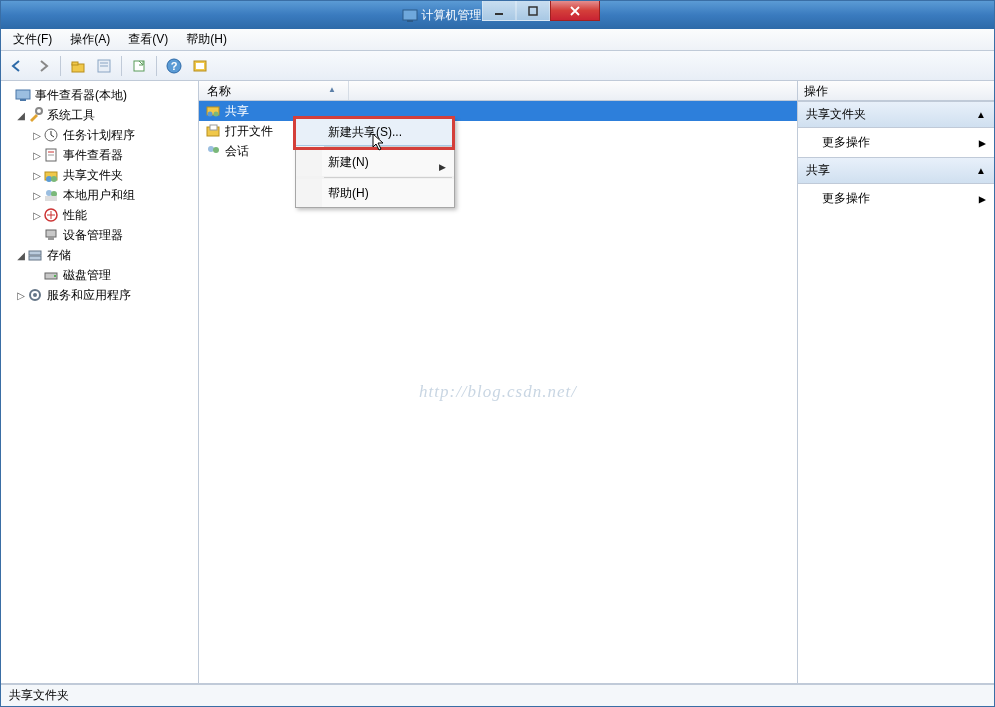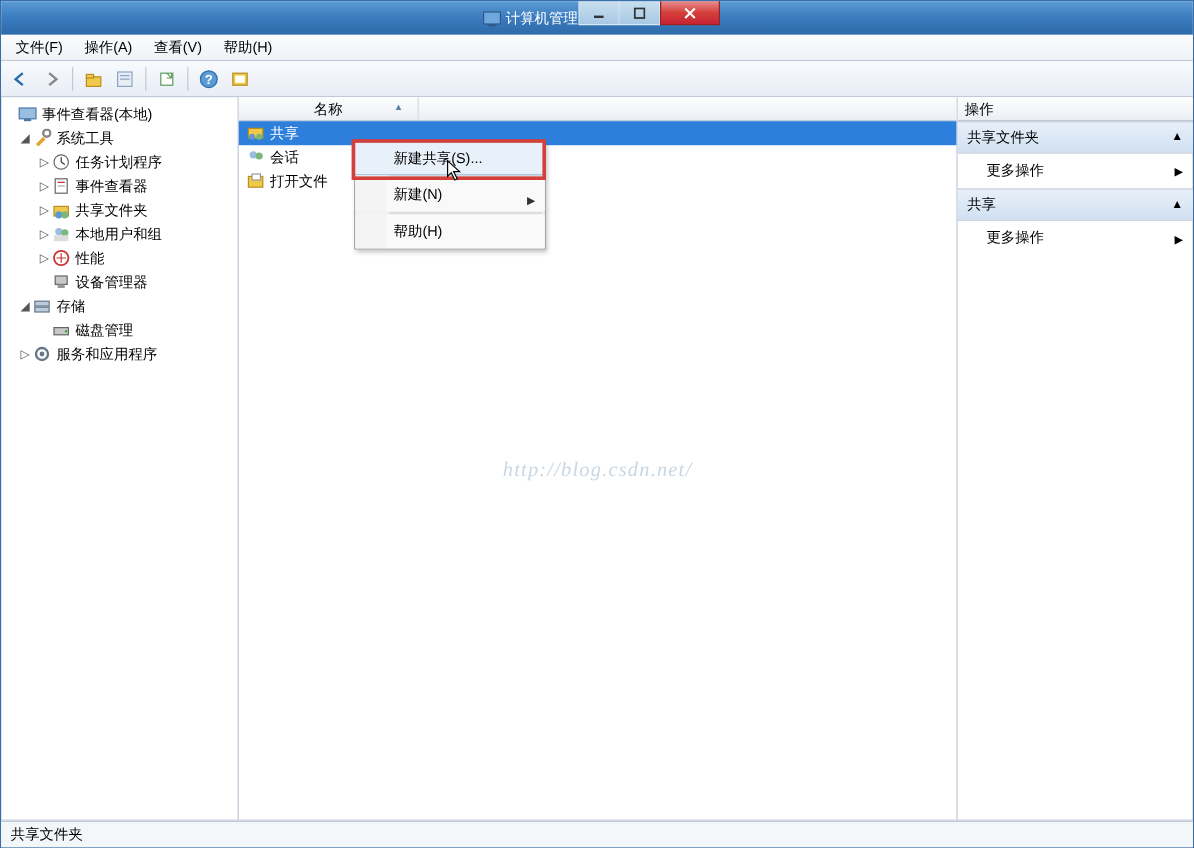--- a/index.html
+++ b/index.html
@@ -49,21 +49,21 @@
 .main { flex: 1; display: flex; border-bottom: 1px solid #c0cad8; min-height: 0;}
 .tree-pane { width: 198px; border-right: 1px solid #c0cad8; overflow: auto; padding: 4px 0;}
 .tree { list-style: none; }
 .tree li { white-space: nowrap; }
 .tree .row { display: flex; align-items: center; height: 20px; padding-right: 6px; cursor: default;}
 .tree .twisty { width: 12px; text-align: center; color: #555; font-size: 10px;}
 .tree .icon { width: 16px; height: 16px; margin-right: 4px; display: inline-flex; align-items: center; justify-content: center;}
 .indent-0 .row { padding-left: 2px; }
 .indent-1 .row { padding-left: 14px; }
 .indent-2 .row { padding-left: 30px; }
-.list-pane { flex: 1; border-right: 1px solid #c0cad8; display: flex; flex-direction: column; position:relative;text-align:center; }
+.list-pane { flex: 1; border-right: 1px solid #c0cad8; display: flex; flex-direction: column; position:relative; }
 .list-header { height: 20px; background: linear-gradient(to bottom, #fdfdfd, #ebeff5); border-bottom: 1px solid #c0cad8; display: flex;}
 .col { padding: 2px 8px; border-right: 1px solid #d5dce5; position: relative;}
 .col.sort::after { content:"▲"; font-size:8px; color:#5b7fa8; position:absolute; right:12px; top:4px;}
 .list-body { flex: 1; position: relative; }
 .list-row { height: 20px; display: flex; align-items: center; padding-left: 6px; gap: 4px;}
 .list-row.sel { background: #2d7fdb; color: #fff;}
 .list-row .licon { width:16px; height:16px; display:inline-flex; align-items:center; justify-content:center;}
 .context-menu {
   position: absolute;
   left: 295px; top: 118px;
@@ -337,35 +337,35 @@
                 <rect x="2" y="4" width="12" height="8" fill="#f0c84a" stroke="#b88f1e"></rect>
                 <circle cx="5" cy="11" r="2.5" fill="#5b9bd5"></circle>
                 <circle cx="11" cy="11" r="2.5" fill="#7ab87a"></circle>
               </svg>
             </span>
           <span>共享</span>
         </div>
         <div class="list-row">
           <span class="licon">
               <svg width="16" height="16">
+                <rect x="2" y="4" width="12" height="9" fill="#f0c84a" stroke="#b88f1e"></rect>
+                <rect x="5" y="2" width="7" height="5" fill="#fff" stroke="#999"></rect>
+              </svg>
+            </span>
+          <span>打开文件</span>
+        </div>
+        <div class="list-row">
+          <span class="licon">
+              <svg width="16" height="16">
                 <circle cx="6" cy="6" r="3" fill="#9bbee0"></circle>
                 <circle cx="11" cy="7" r="3" fill="#7ab87a"></circle>
               </svg>
             </span>
           <span>会话</span>
         </div>
-        <div class="list-row">
-          <span class="licon">
-              <svg width="16" height="16">
-                <rect x="2" y="4" width="12" height="9" fill="#f0c84a" stroke="#b88f1e"></rect>
-                <rect x="5" y="2" width="7" height="5" fill="#fff" stroke="#999"></rect>
-              </svg>
-            </span>
-          <span>打开文件</span>
-        </div>
         <div class="watermark">http://blog.csdn.net/</div>
       </div>
     </div>
 
     <div class="action-pane">
       <div class="ap-title">操作</div>
       <div class="ap-section-hdr">
         <span>共享文件夹</span>
         <span class="arrow">▲</span>
       </div>

